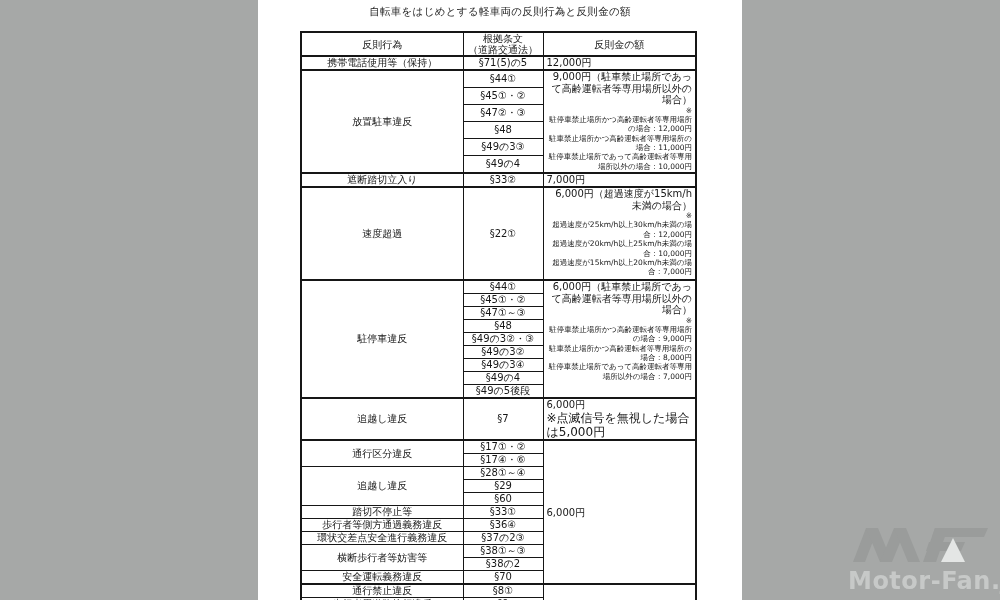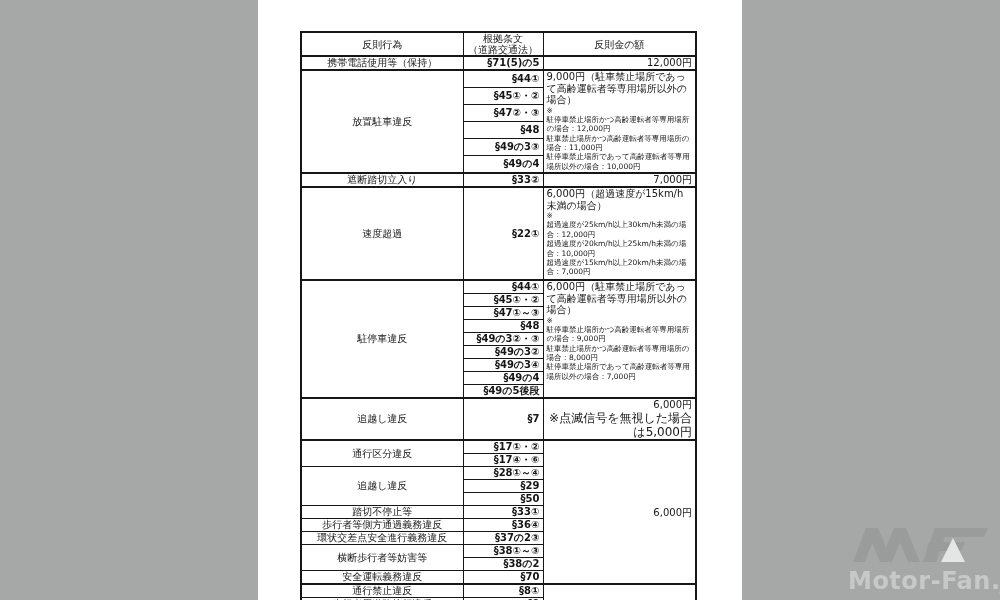--- a/index.html
+++ b/index.html
@@ -43,23 +43,23 @@
   .vtable thead th {
     height:19px;
     font-weight:normal;
     text-align:center;
     vertical-align:middle;
     white-space:pre-line;
     border-bottom:2px solid #161616;
     line-height:1.1;
   }
   .violation-cell { text-align:center; vertical-align:middle; }
-  .article-cell  { text-align:right; vertical-align:middle; white-space:nowrap;font-weight:bold; }
-  .fine-center   { text-align:right; vertical-align:middle; }
-  .fine-detail   { vertical-align:top; text-align:left; padding-top:2px; }
+  .article-cell  { text-align:center; vertical-align:middle; white-space:nowrap; }
+  .fine-center   { text-align:left; vertical-align:middle; }
+  .fine-detail   { vertical-align:top; text-align:right; padding-top:2px; }
   .fine-main     { font-size:10px; line-height:1.15; }
   .fine-sub      { font-size:12px; line-height:1.2; }
   .fine-note     { font-size:7.5px; line-height:1.25; }
   
   tr.sec0 td { height:10px; }
   tr.sec1 td { height:16px; }
   tr.sec2 td { height:10px; }
   tr.sec3 td { height:91px; }
   tr.sec4 td { height:11px; }
   tr.sec5 td { height:19px; }
@@ -81,20 +81,21 @@
     letter-spacing:0.5px;
     line-height:1.1;
     margin-top:2px;
     white-space:nowrap;
   }
 </style>
 </head>
 <body>
 
 <div class="paper">
+  <div class="page-title">自転車をはじめとする軽車両の反則行為と反則金の額</div>
 
   <table class="vtable">
     <colgroup>
       <col style="width:162px">
       <col style="width:80px">
       <col style="width:153px">
     </colgroup>
     <thead>
       <tr>
         <th>反則行為</th>
@@ -209,21 +210,21 @@
           <td class="article-cell">§17④・⑥</td>
         </tr>
         <tr class="sec6">
           <td class="violation-cell" rowspan="3">追越し違反</td>
           <td class="article-cell">§28①～④</td>
         </tr>
         <tr class="sec6">
           <td class="article-cell">§29</td>
         </tr>
         <tr class="sec6">
-          <td class="article-cell">§50</td>
+          <td class="article-cell">§60</td>
         </tr>
         <tr class="sec6">
           <td class="violation-cell" rowspan="1">踏切不停止等</td>
           <td class="article-cell">§33①</td>
         </tr>
         <tr class="sec6">
           <td class="violation-cell" rowspan="1">歩行者等側方通過義務違反</td>
           <td class="article-cell">§36④</td>
         </tr>
         <tr class="sec6">

